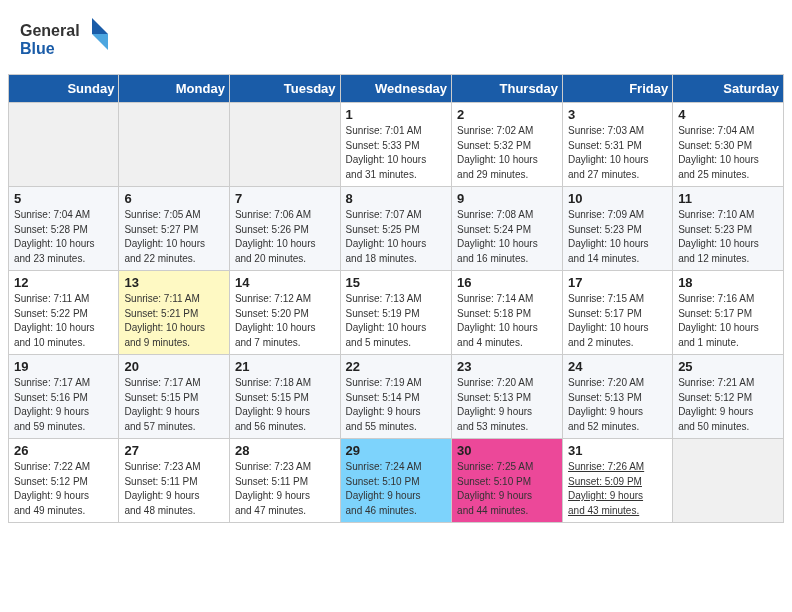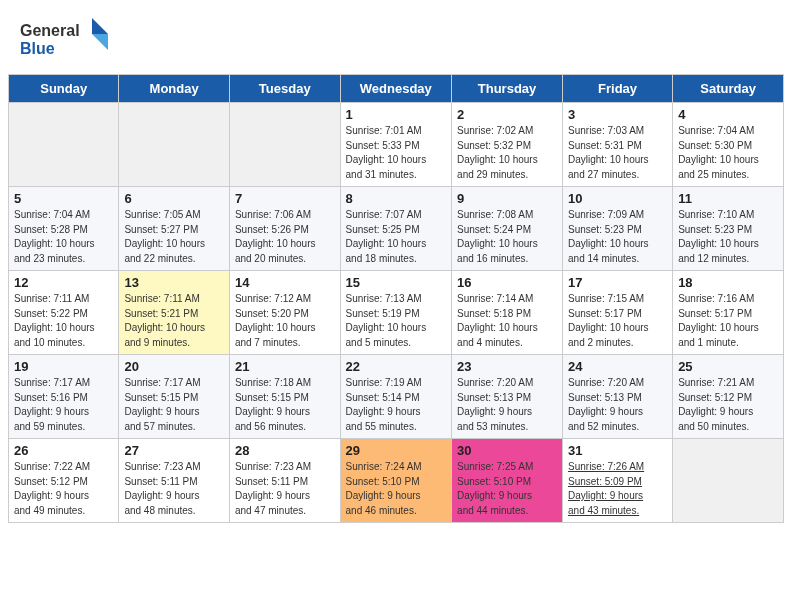--- a/index.html
+++ b/index.html
@@ -36,21 +36,21 @@
       width: 100%;
       border-collapse: collapse;
       margin: 0;
     }
     .calendar thead tr th {
       background: #1a5ca8;
       color: #fff;
       font-size: 13px;
       font-weight: bold;
       padding: 6px 4px;
-      text-align: center;
+      text-align: right;
       border: 1px solid #ccc;
     }
     .calendar tbody tr td {
       vertical-align: top;
       border: 1px solid #ccc;
       padding: 4px 5px;
       font-size: 10.5px;
       color: #333;
       width: 113px;
       min-height: 80px;
@@ -321,21 +321,21 @@
 Daylight: 9 hours
 and 48 minutes.</div>
           </td>
           <td style="background: rgb(255, 255, 255);">
             <span class="day-number">28</span>
             <div class="day-info" style="white-space: pre-line;">Sunrise: 7:23 AM
 Sunset: 5:11 PM
 Daylight: 9 hours
 and 47 minutes.</div>
           </td>
-          <td style="background: #fdba74;">
+          <td style="background: #7dd3fc;">
             <span class="day-number">29</span>
             <div class="day-info" style="white-space: pre-line;">Sunrise: 7:24 AM
 Sunset: 5:10 PM
 Daylight: 9 hours
 and 46 minutes.</div>
           </td>
           <td style="background: #ec4899;">
             <span class="day-number">30</span>
             <div class="day-info" style="white-space: pre-line;">Sunrise: 7:25 AM
 Sunset: 5:10 PM

